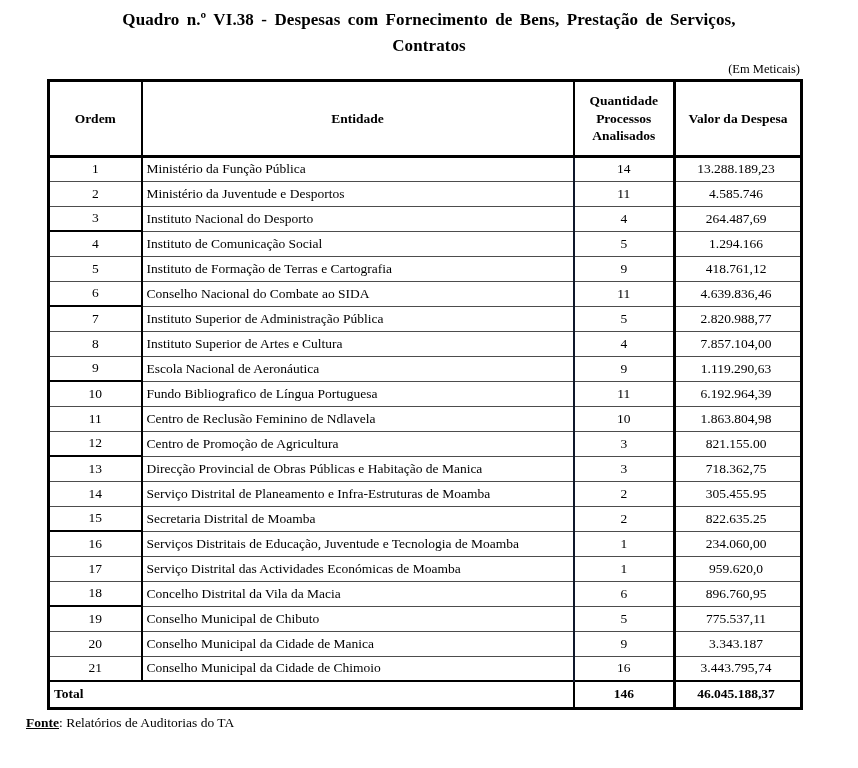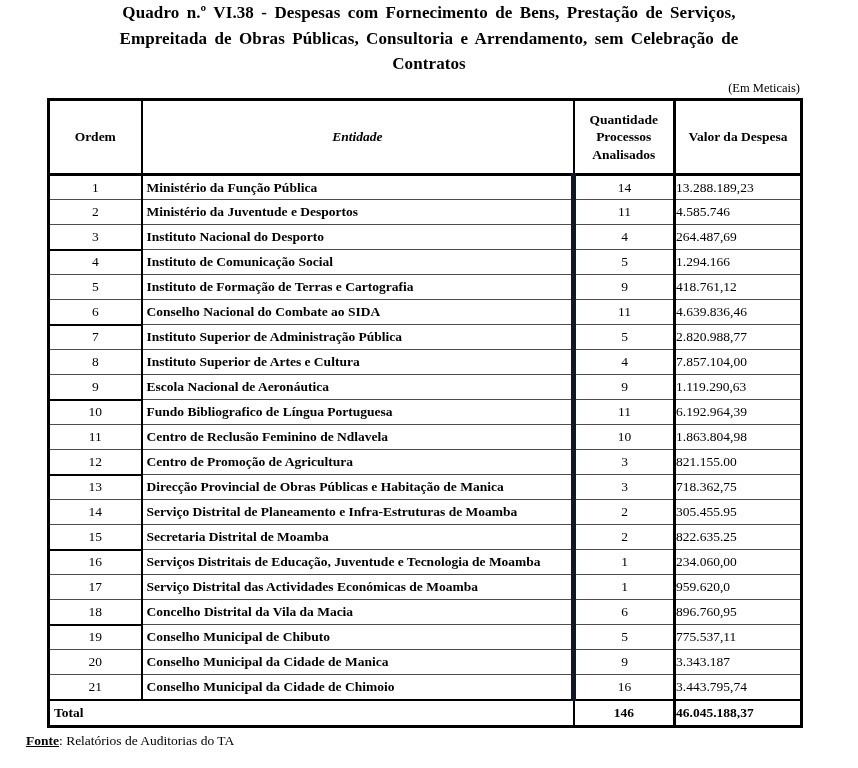--- a/index.html
+++ b/index.html
@@ -7,20 +7,21 @@
   body {
     width: 858px; height: 768px;
     background: #ffffff;
     color: #000;
     font-family: "Liberation Serif", "DejaVu Serif", serif;
     overflow: hidden;
   }
   .page { position: relative; width: 858px; height: 768px; }
 
   .title-block {
+    padding-top: 7px;
     text-align: center;
     font-weight: bold;
     font-size: 17px;
     line-height: 1.5;
     word-spacing: 3px;
     letter-spacing: 0.1px;
   }
 
   .meticais-note {
     width: 753px;
@@ -45,48 +46,47 @@
     font-weight: bold;
     font-size: 13.5px;
     height: 59px;
     vertical-align: middle;
     text-align: center;
     line-height: 1.3;
     border-bottom: 3px solid #000;
     padding: 10px;
   }
   th.h-ordem   { border-right: 2px solid #000; border-radius: 6px; }
-  th.h-entidade{ border-right: 2px solid #000; font-style: italic; }
+  th.h-entidade{ border-right: 2px solid #000; }
   th.h-qtd     { border-right: 3px solid #000; }
 
   td {
     font-size: 13.5px;
     height: 25px;
     vertical-align: middle;
     padding: 0;
   }
   tr.data-row td { border-top: 1px solid #4d4d4d; }
 
   td.c-ordem {
     text-align: center;
     border-right: 2px solid #000;
   }
   td.c-ordem.group-end { border-bottom: 2.5px solid #000; }
   td.c-entidade {
     text-align: left;
     padding-left: 4px;
-    border-right: 5px solid #0f172a;
-    font-weight: bold;
+    border-right: 2px solid #0f172a;
   }
   td.c-qtd {
     text-align: center;
     border-right: 3px solid #000;
   }
   td.c-valor {
-    text-align: left;
+    text-align: center;
     padding-right: 4px;
   }
 
   tr.total-row td {
     border-top: 2.5px solid #000;
     font-weight: bold;
     height: 27px;
   }
   td.c-total-label {
     text-align: left;
@@ -103,21 +103,20 @@
     text-decoration: underline;
   }
 </style>
 </head>
 <body>
 
 <div class="page">
 
   <div class="title-block">
     <div>Quadro n.º VI.38 - Despesas com Fornecimento de Bens, Prestação de Serviços,</div>
-    <div>Empreitada de Obras Públicas, Consultoria e Arrendamento, sem Celebração de</div>
     <div>Contratos</div>
   </div>
 
   <div class="meticais-note">(Em Meticais)</div>
 
   <table class="quadro">
     <colgroup>
       <col class="c1">
         <col class="c2">
         <col class="c3">

